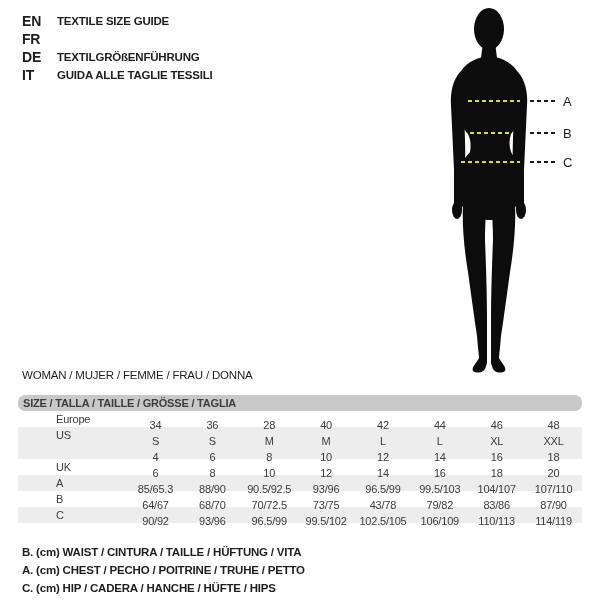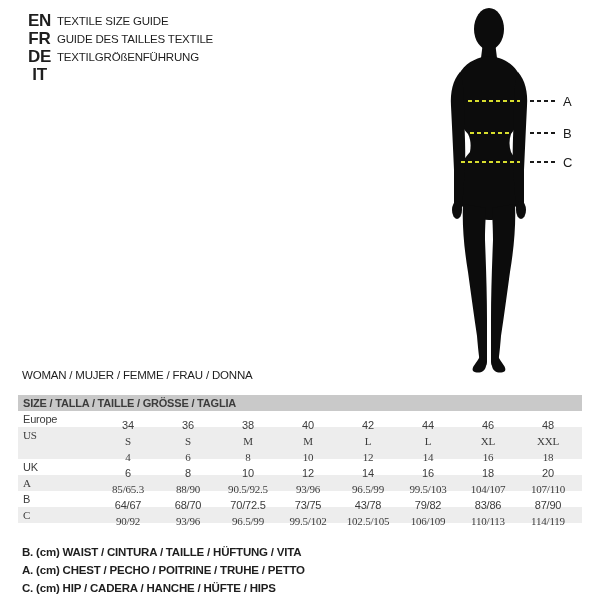--- a/index.html
+++ b/index.html
@@ -6,24 +6,24 @@
   body{
     width:600px;height:600px;position:relative;background:#ffffff;
     font-family:"Liberation Sans", sans-serif;color:#3c3c3c;overflow:hidden;
   }
   
   .languages{
     position:absolute;left:22px;top:12px;margin:0;padding:0;list-style:none;
   }
   .languages li{display:flex;line-height:18px;}
   .lang-code{
-    width:35px;font-weight:700;font-size:17px;letter-spacing:-0.2px;color:#1e1e1e;text-align:center;
+    width:35px;font-weight:700;font-size:14px;letter-spacing:-0.2px;color:#1e1e1e;
   }
   .lang-label{
-    font-weight:400;font-size:11.5px;letter-spacing:-0.2px;color:#1e1e1e;white-space:nowrap;
+    font-weight:700;font-size:11.5px;letter-spacing:-0.2px;color:#1e1e1e;white-space:nowrap;
   }
   
   .figure-svg{position:absolute;left:440px;top:4px;width:105px;height:372px;}
   .mline{position:absolute;height:2px;display:flex;align-items:center;}
   .dash-yellow{
     height:2px;
     background:repeating-linear-gradient(90deg,#d8de2e 0 4px,transparent 4px 7px);
   }
   .dash-black{
     height:2px;
@@ -36,52 +36,53 @@
   .section-title{
     position:absolute;left:22px;top:369px;font-weight:400;font-size:11.5px;
     letter-spacing:-0.2px;color:#1e1e1e;white-space:nowrap;
   }
   
   .size-table{position:absolute;left:18px;top:395px;width:564px;}
   .thead{
     height:16px;background:#c9c9c9;display:flex;align-items:center;
     padding-left:5px;font-weight:700;font-size:11px;letter-spacing:-0.2px;color:#3c3c3c;
     box-sizing:border-box;
+    border-radius:7px;
   }
   .trow{display:flex;height:16px;align-items:center;font-size:11px;letter-spacing:-0.2px;}
-  .trow.shade{background:#ededed;font-family:Liberation Serif, serif;}
-  .rlabel{width:80px;padding-left:5px;box-sizing:border-box;white-space:nowrap;}
+  .trow.shade{background:#ededed;}
+  .rlabel{width:80px;padding-left:5px;box-sizing:border-box;white-space:nowrap;margin-left:33px;}
   .cell{width:60px;text-align:center;white-space:nowrap;margin-top:12px;}
   
   .notes{position:absolute;left:22px;top:543px;}
   .note-line{
     line-height:18px;font-weight:700;font-size:11.5px;letter-spacing:-0.2px;
     color:#1e1e1e;white-space:nowrap;
   }
 </style>
 </head>
 <body>
 
 <div>
 
   <ul class="languages">
     <li>
       <span class="lang-code">EN</span>
       <span class="lang-label">TEXTILE SIZE GUIDE</span>
     </li>
     <li>
       <span class="lang-code">FR</span>
-      <span class="lang-label">GUIDE DES TAILLES TEXTILE</span>
     </li>
     <li>
       <span class="lang-code">DE</span>
       <span class="lang-label">TEXTILGRÖßENFÜHRUNG</span>
     </li>
     <li>
       <span class="lang-code">IT</span>
+      <span class="lang-label">GUIDA ALLE TAGLIE TESSILI</span>
     </li>
   </ul>
 
   <svg class="figure-svg" viewBox="0 0 105 372" fill="#0c0c0c" xmlns="http://www.w3.org/2000/svg">
     <ellipse cx="49" cy="25" rx="15" ry="21"></ellipse>
     <path d="M43,38 L55,38 L58,62 L40,62 Z"></path>
     <path d="M49,52 C39,53 28,57 21,67 C15,76 13,86 14,98
       C15,112 21,122 28,130 C31,136 31,142 30,148 C23,156 18,164 17,172
       C16,182 17,194 22,202 C30,212 40,216 49,216 C58,216 68,212 76,202
       C81,194 82,182 81,172 C80,164 76,156 71,148 C69,142 69,136 71,130
@@ -127,21 +128,21 @@
 
   <div class="section-title">WOMAN / MUJER / FEMME / FRAU / DONNA</div>
 
   <div class="size-table">
     <div class="thead">SIZE / TALLA / TAILLE / GRÖSSE / TAGLIA</div>
 
     <div class="trow">
       <span class="rlabel">Europe</span>
       <span class="cell">34</span>
       <span class="cell">36</span>
-      <span class="cell">38</span>
+      <span class="cell">28</span>
       <span class="cell">40</span>
       <span class="cell">42</span>
       <span class="cell">44</span>
       <span class="cell">46</span>
       <span class="cell">48</span>
     </div>
 
     <div class="trow shade">
       <span class="rlabel">US</span>
       <span class="cell">S</span>

